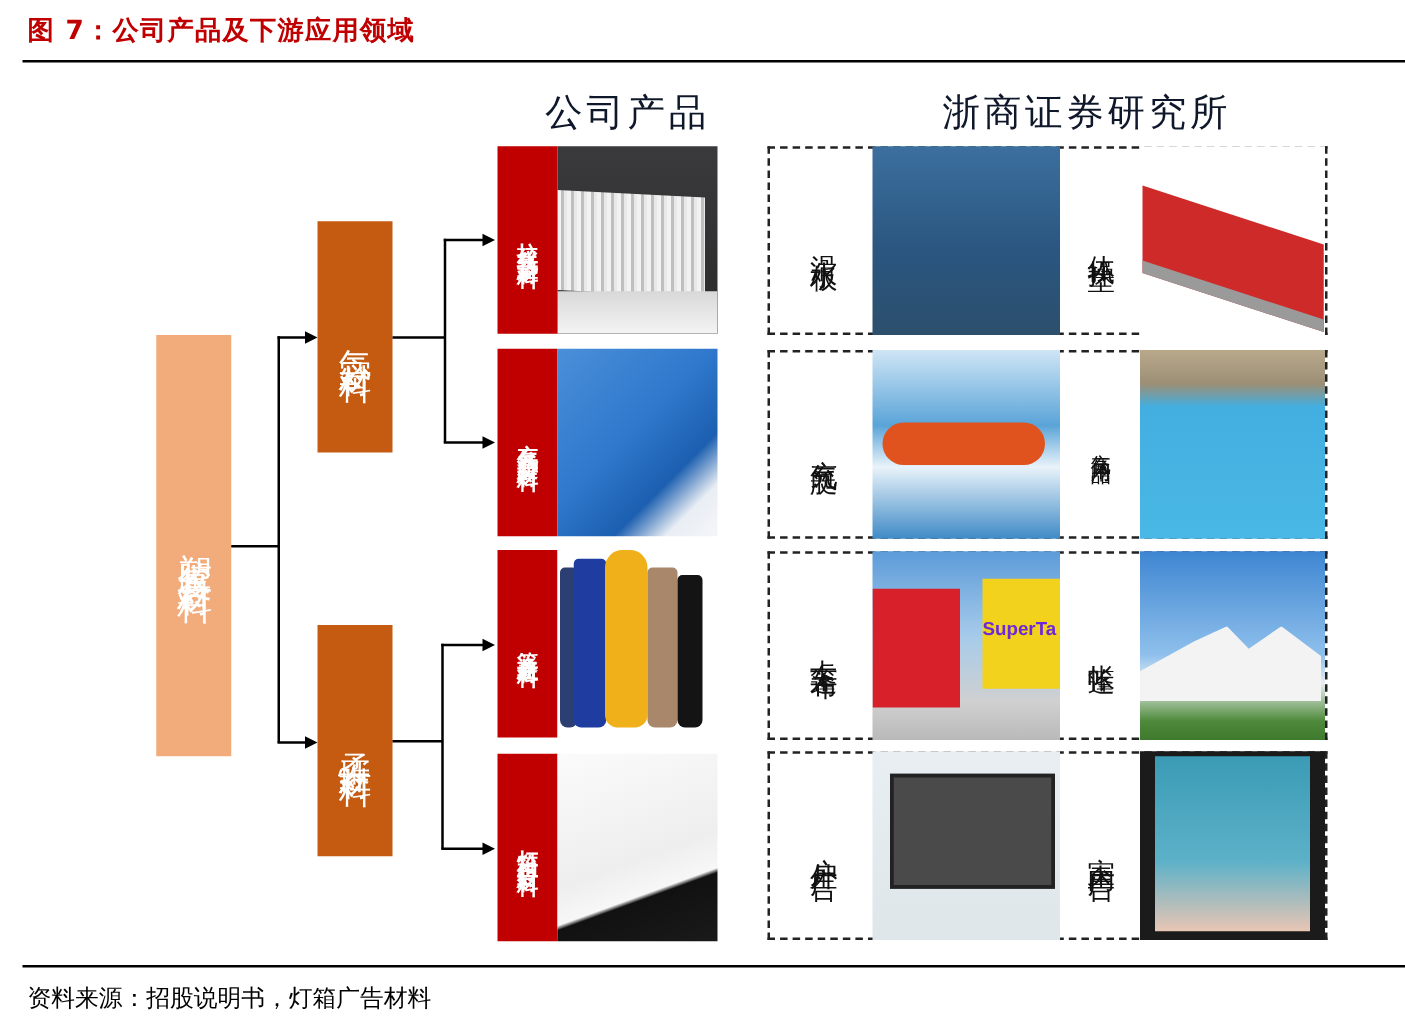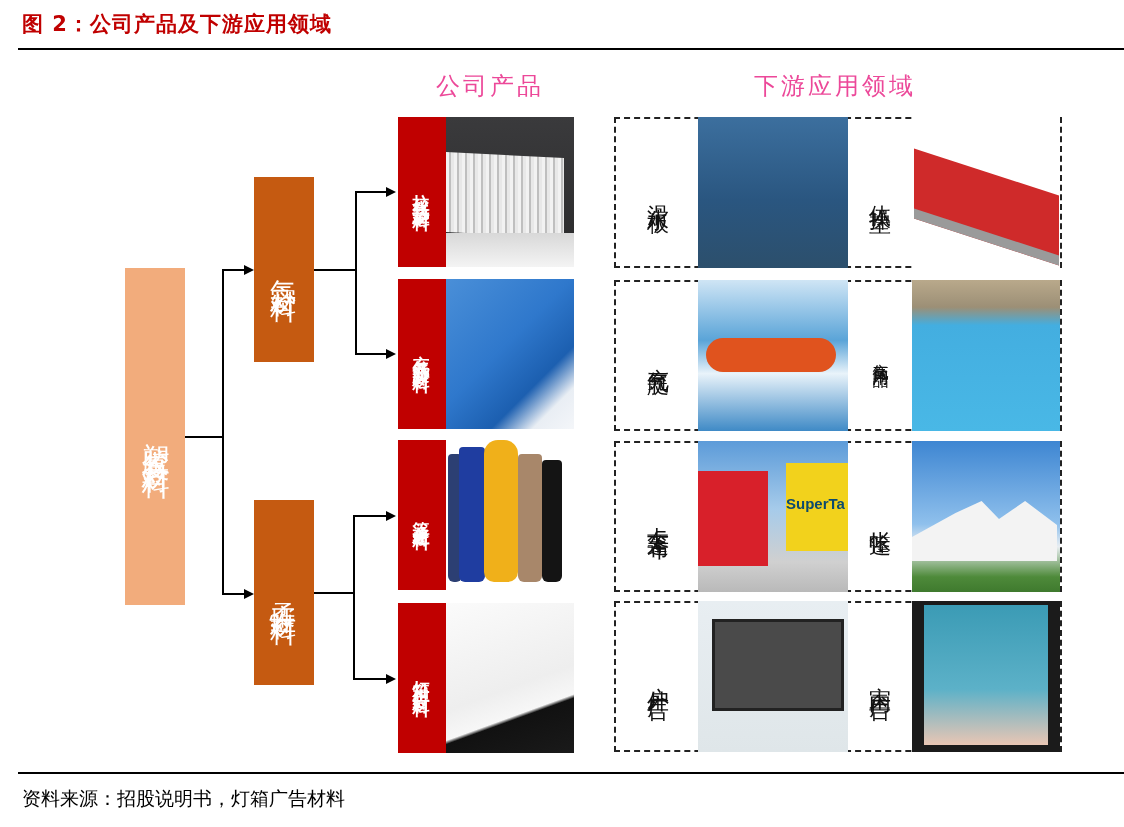--- a/index.html
+++ b/index.html
@@ -8,21 +8,21 @@
       font-family: "DejaVu Serif", "Liberation Serif", serif;
     }
     .fig-title {
       position: absolute; left: 22px; top: 10px; font-size: 21px; font-weight: bold;
       color: #c00000; font-family: "DejaVu Sans", "Liberation Sans", sans-serif; letter-spacing: 1px;
     }
     .top-rule { position: absolute; left: 18px; top: 48px; width: 1106px; height: 2px; background: #000; }
     .bottom-rule { position: absolute; left: 18px; top: 772px; width: 1106px; height: 2px; background: #000; }
     .source { position: absolute; left: 22px; top: 786px; font-size: 19px; color: #000; font-family: "DejaVu Serif", serif; }
 
-    .col-head { position: absolute; font-size: 24px; color: #ec4899; letter-spacing: 3px; }
+    .col-head { position: absolute; font-size: 30px; color: #0f172a; letter-spacing: 3px; }
     .vtext { writing-mode: vertical-rl; text-orientation: upright; }
 
     .root {
       position: absolute; left: 125px; top: 268px; width: 60px; height: 337px; background: #f2ac7c;
       color: #fff; display: flex; align-items: center; justify-content: center; font-size: 28px; letter-spacing: 6px;
     }
     .mid {
       position: absolute; left: 254px; width: 60px; height: 185px; background: #c55a11; color: #fff;
       display: flex; align-items: center; justify-content: center; font-size: 26px; letter-spacing: 6px;
     }
@@ -56,25 +56,25 @@
     .img-boat { background: linear-gradient(180deg, #cfe5f5 0%, #5aa4d8 40%, #e9f3fa 62%, #3f8ac6 100%); }
     .img-pool { background: linear-gradient(180deg, #b9a98b 0%, #9c8f76 18%, #43aee0 30%, #49b8e6 100%); }
     .img-truck { background: linear-gradient(180deg, #5c9bd9 0%, #a6cbea 45%, #d0d0d0 80%, #b9b9b9 100%); }
     .img-tent { background: linear-gradient(180deg, #3e86d2 0%, #8fc0ec 55%, #e9eef2 70%, #4e8a3a 90%, #3f7a2e 100%); }
     .img-bill { background: linear-gradient(180deg, #e8eef2 0%, #dfe6e9 100%); }
     .img-indoor { background: #1b1b1b; }
   </style>
 </head>
 <body>
 
-<div class="fig-title">图 2：公司产品及下游应用领域</div>
+<div class="fig-title">图 7：公司产品及下游应用领域</div>
 <div class="top-rule"></div>
 
 <div class="col-head" style="left:436px; top:70px;">公司产品</div>
-<div class="col-head" style="left:754px; top:70px;">下游应用领域</div>
+<div class="col-head" style="left:754px; top:70px;">浙商证券研究所</div>
 
 <div class="root">
   <span class="vtext">塑胶复合材料</span>
 </div>
 
 <div class="line" style="left:185px; top:436px; width:38px; height:2px;"></div>
 <div class="line" style="left:222px; top:269px; width:2px; height:325px;"></div>
 <div class="line" style="left:222px; top:269px; width:24px; height:2px;"></div>
 <div class="arrow" style="left:244px; top:265px;"></div>
 <div class="line" style="left:222px; top:593px; width:24px; height:2px;"></div>
@@ -157,21 +157,21 @@
     </div>
   <div class="app-img img-pool" style="left:296px; width:148px;"></div>
 </div>
 
 <div class="app-row" style="top:441px;">
   <div class="app-label" style="left:14px; width:56px;">
       <span class="vtext">卡车篷布</span>
     </div>
   <div class="app-img img-truck" style="left:82px; width:150px;">
     <div style="position:absolute; left:0; top:30px; width:70px; height:95px; background:#d8202a;"></div>
-    <div style="position:absolute; left:88px; top:22px; width:62px; height:88px; background:#f2d21c; color:#0c4a6e; font-family:'Liberation Sans',sans-serif; font-weight:bold; font-size:15px; padding-top:32px; overflow:hidden; white-space:nowrap;">SuperTa</div>
+    <div style="position:absolute; left:88px; top:22px; width:62px; height:88px; background:#f2d21c; color:#6d28d9; font-family:'Liberation Sans',sans-serif; font-weight:bold; font-size:15px; padding-top:32px; overflow:hidden; white-space:nowrap;">SuperTa</div>
   </div>
   <div class="app-label" style="left:236px; width:56px;">
       <span class="vtext">帐篷</span>
     </div>
   <div class="app-img img-tent" style="left:296px; width:148px;">
     <div style="position:absolute; left:0; top:60px; width:145px; height:60px; background:#f3f3f3; clip-path:polygon(0 60%, 30% 20%, 48% 0, 60% 30%, 78% 0, 100% 40%, 100% 100%, 0 100%);"></div>
   </div>
 </div>
 
 <div class="app-row" style="top:601px;">

